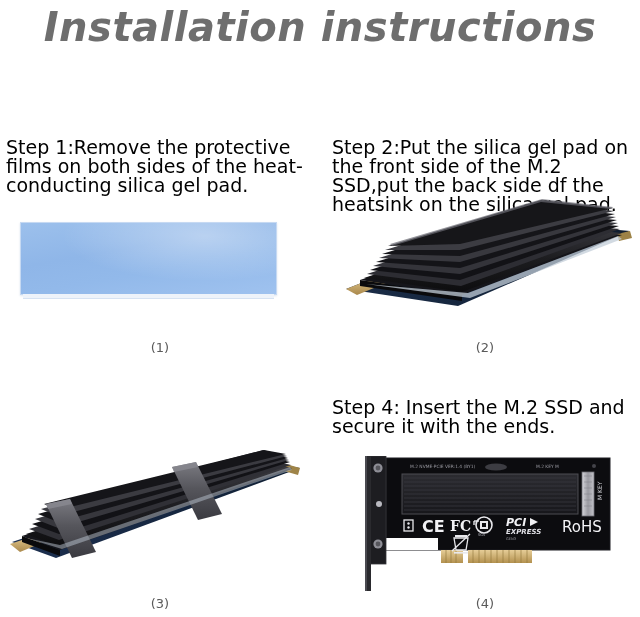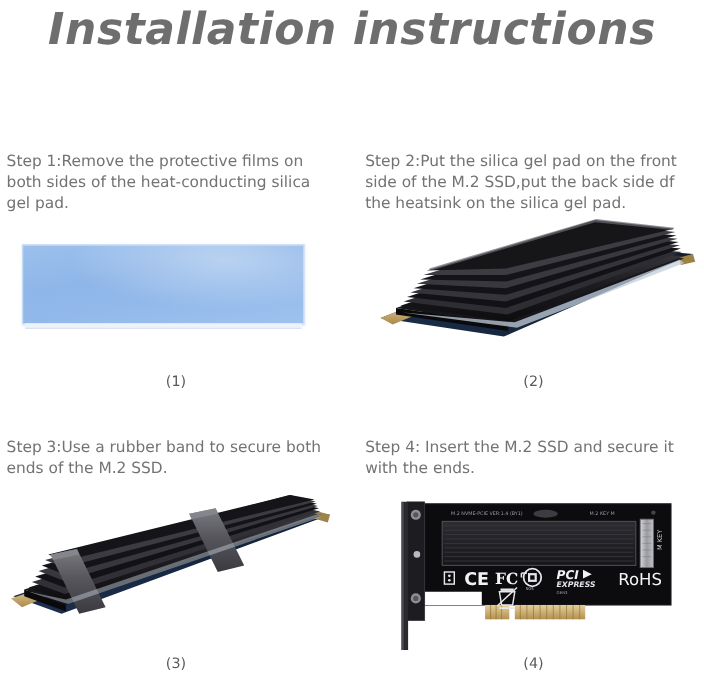--- a/index.html
+++ b/index.html
@@ -33,23 +33,23 @@
   }
 
   
   .panel { position: absolute; }
   .p1 { left: 0;   top: 138px; width: 320px; height: 250px; }
   .p2 { left: 330px; top: 138px; width: 310px; height: 250px; }
   .p3 { left: 0;   top: 398px; width: 320px; height: 219px; }
   .p4 { left: 330px; top: 398px; width: 310px; height: 219px; }
 
   .step-text {
-    font-size: 14px;
+    font-size: 19px;
     line-height: 19px;
-    color: #737373;
+    color: #000000;
     width: 300px;
   }
   .p1 .step-text, .p3 .step-text { margin-left: 6px; }
   .p2 .step-text, .p4 .step-text { margin-left: 2px; }
   .caption {
     position: absolute;
     width: 100%;
     text-align: center;
     font-size: 13px;
     color: #5a5a5a;
@@ -152,21 +152,20 @@
         <polygon points="36,90 140,104 292,45 288,42 138,99" fill="#c3cdd8" opacity="0.75"></polygon>
 
         <polygon points="60,50 212,5 283,13 281,15 211,8 62,52" fill="#6a6a72" opacity="0.7"></polygon>
       </svg>
     </div>
 
     <div class="caption" style="top:202px">(2)</div>
   </div>
 
   <div class="panel p3">
-    <div class="step-text">Step 3:Use a rubber band to secure both ends of the M.2 SSD.</div>
 
     <div class="hs-stage" style="top:52px;height:140px">
       <svg width="320" height="140" viewBox="0 0 320 140">
         <defs>
           <linearGradient id="finTop3" x1="0" y1="0" x2="0" y2="1">
             <stop offset="0" stop-color="#3e3e44"></stop>
             <stop offset="0.5" stop-color="#1f1f23"></stop>
             <stop offset="1" stop-color="#0e0e10"></stop>
           </linearGradient>
           <linearGradient id="pcbG3" x1="0" y1="0" x2="1" y2="0">

